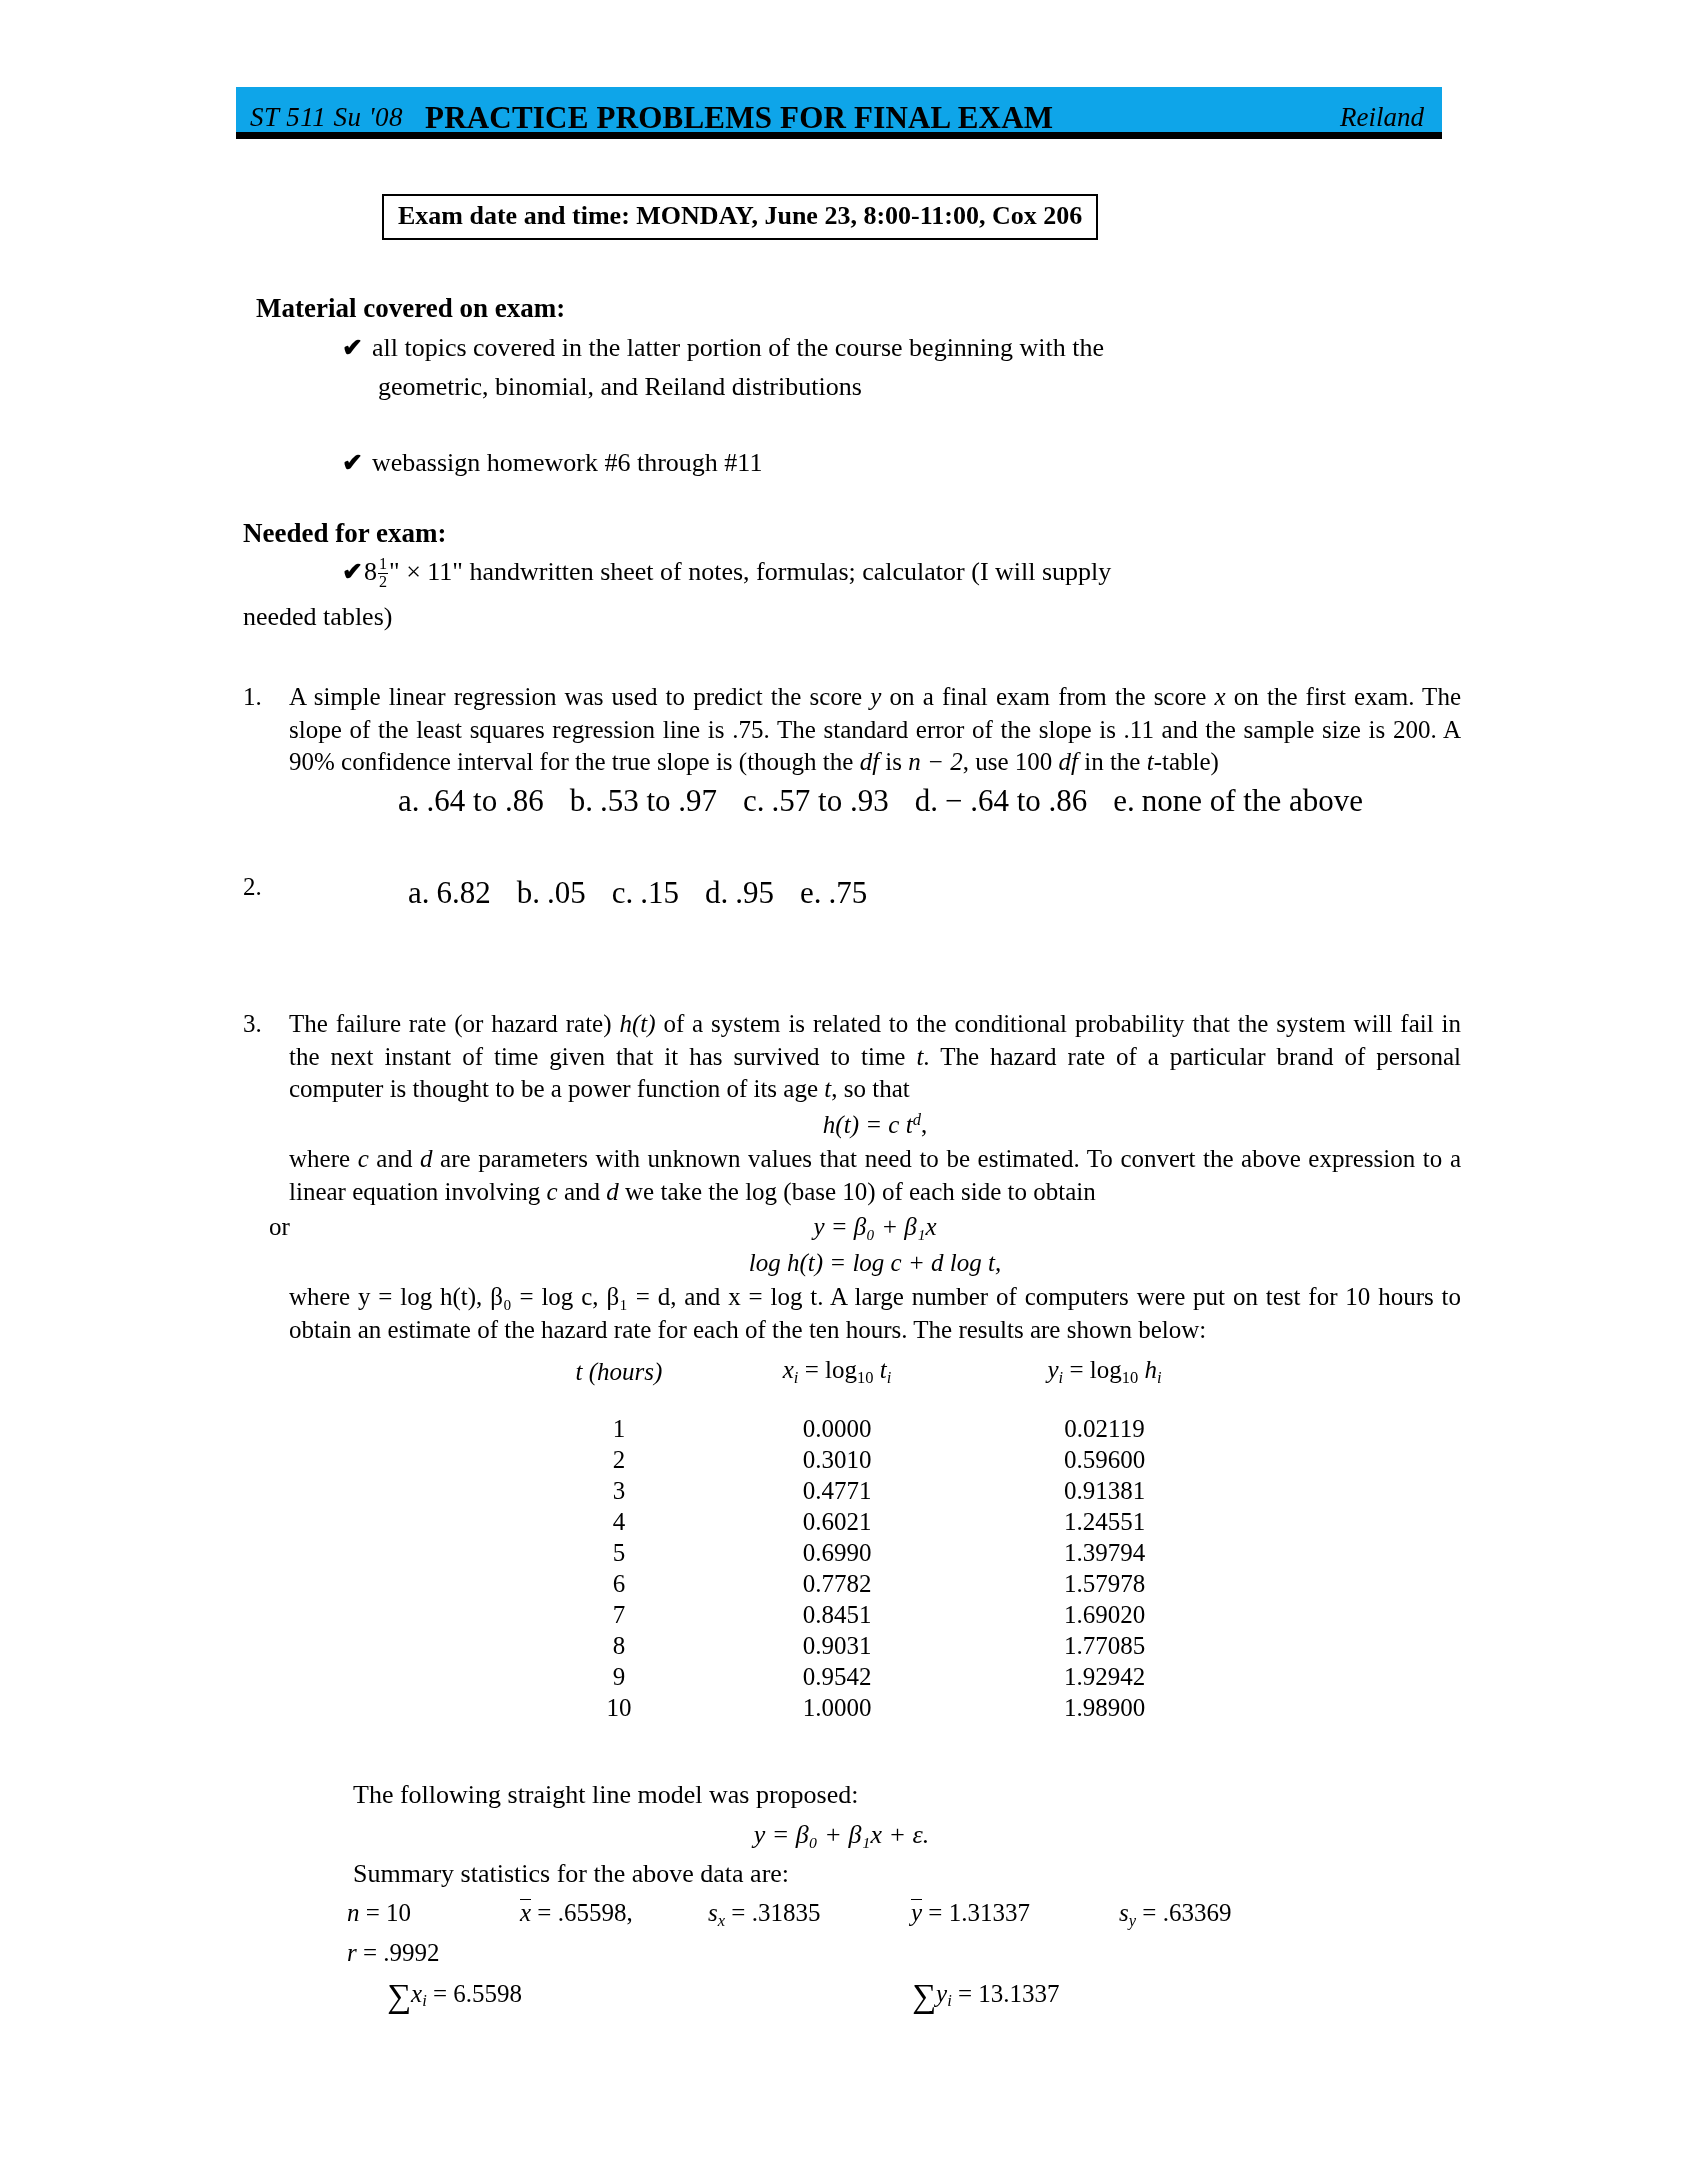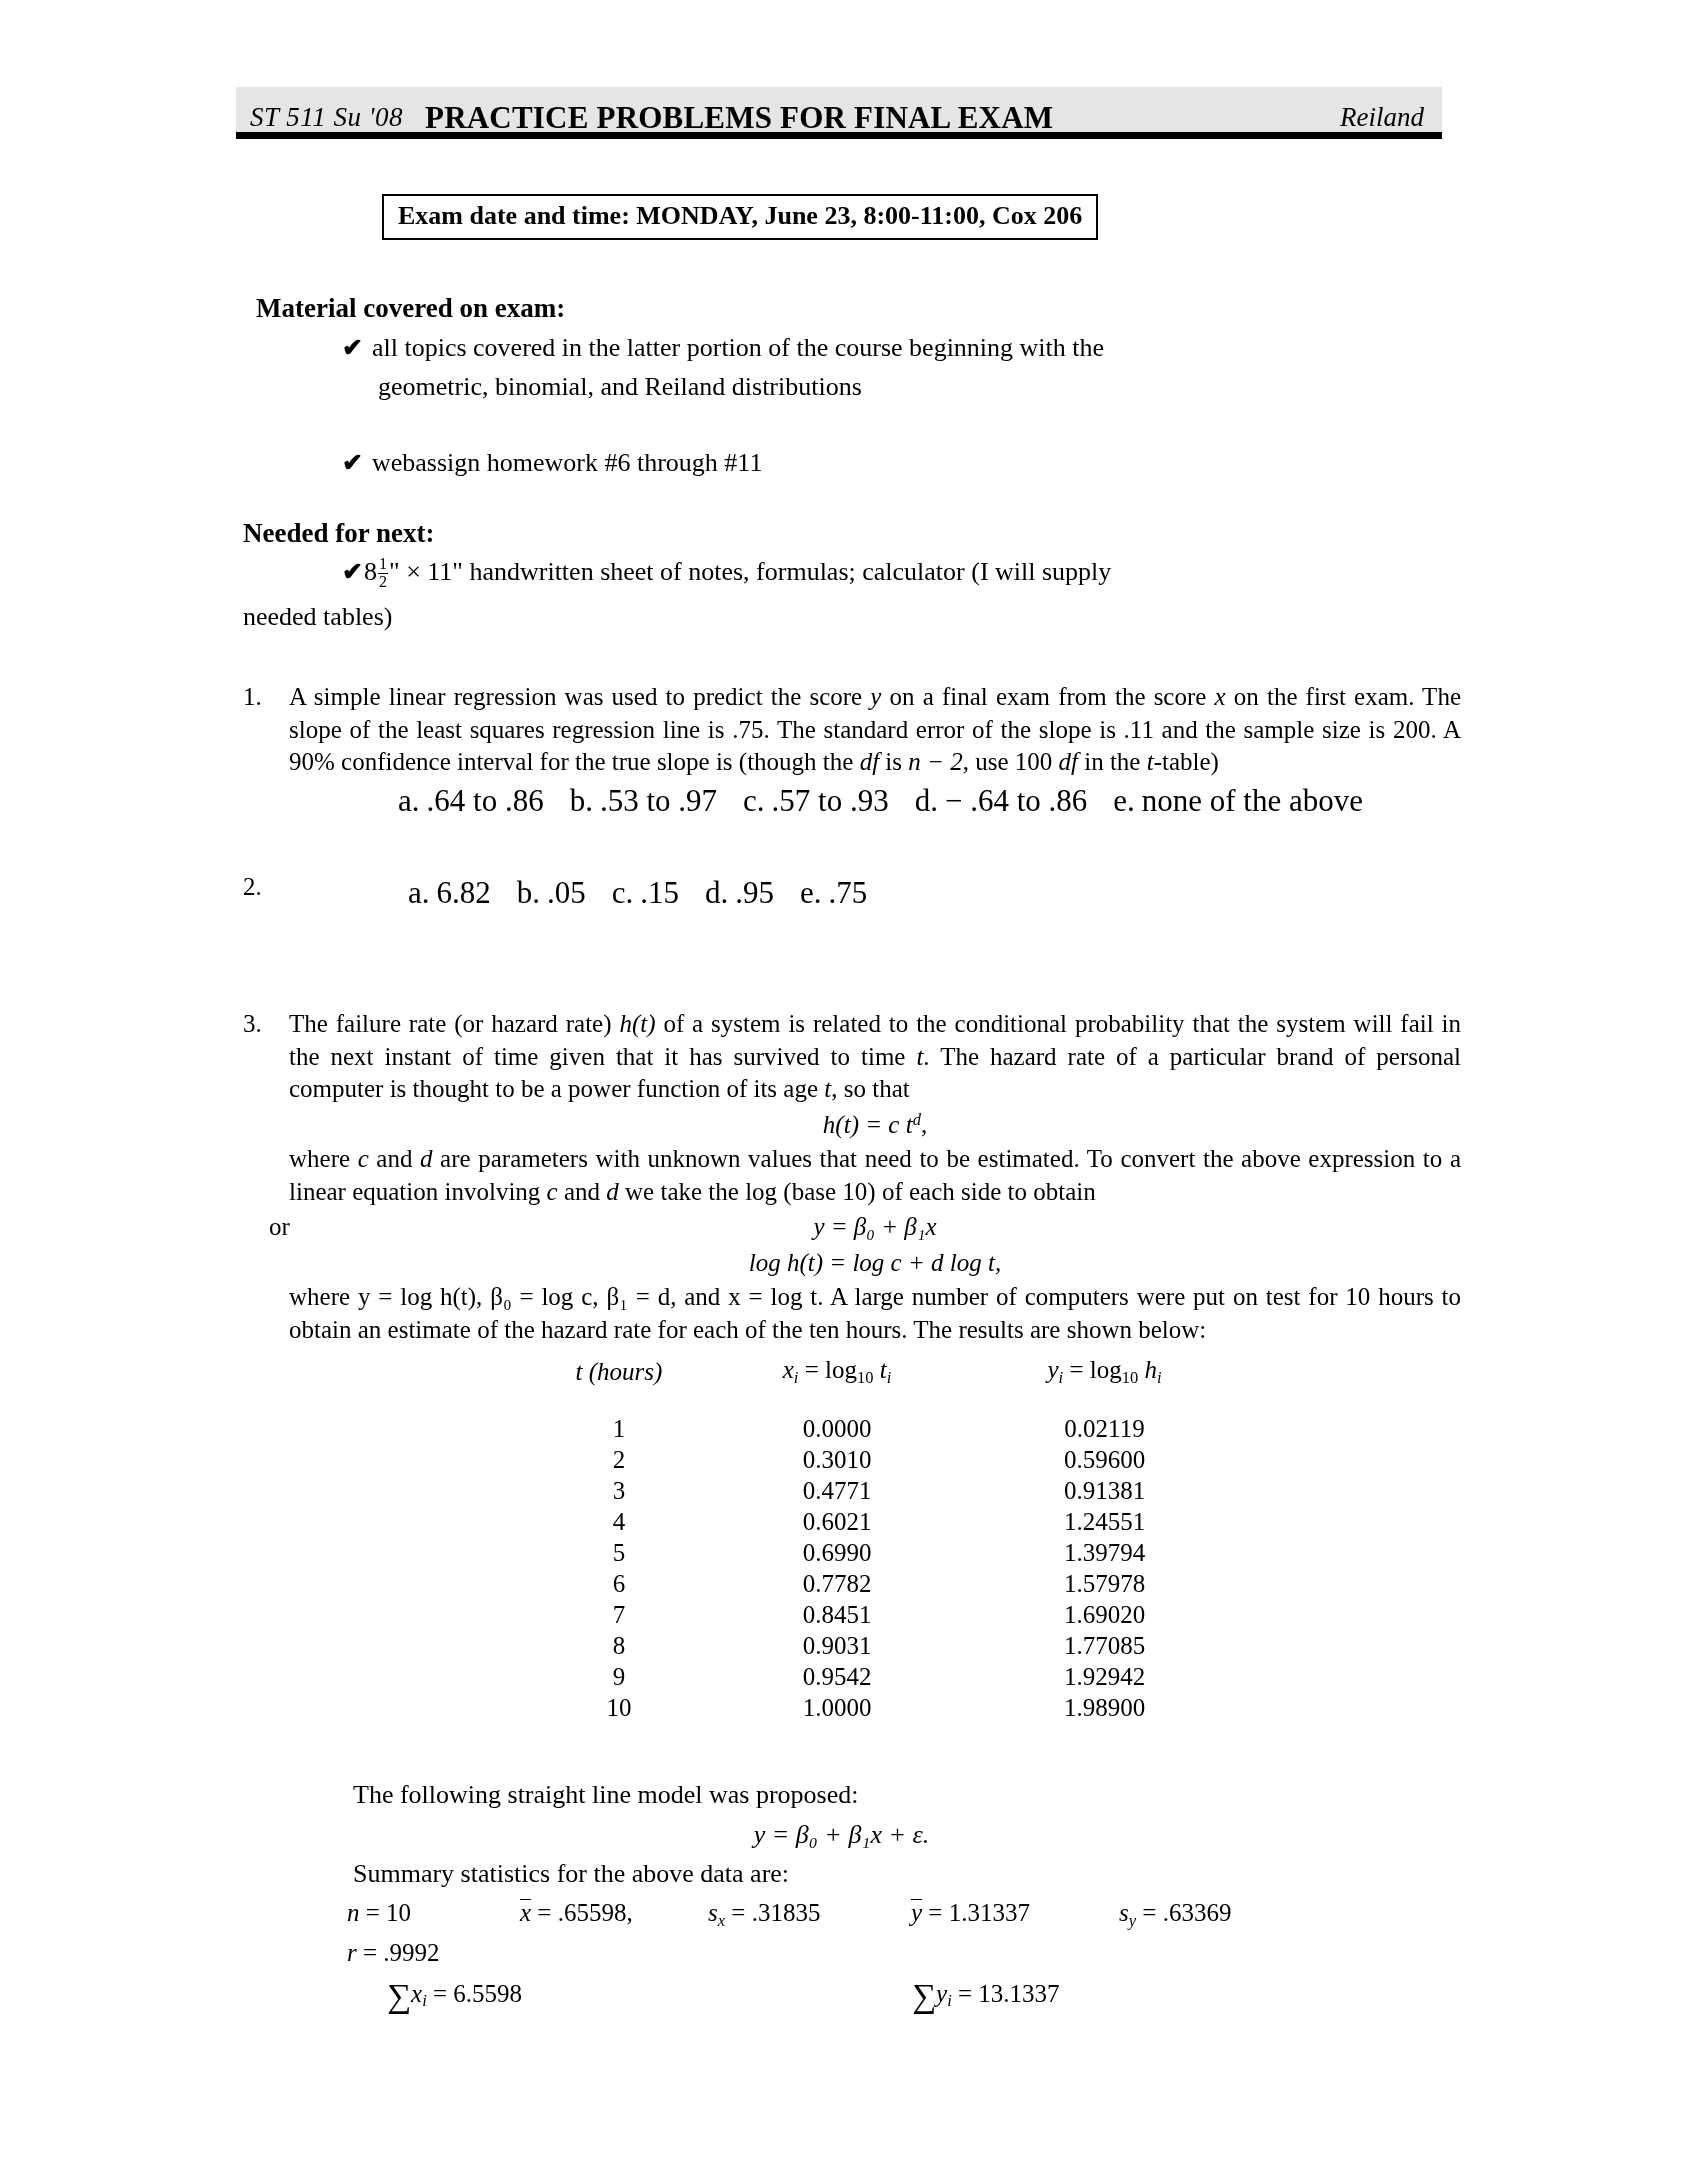--- a/index.html
+++ b/index.html
@@ -24,21 +24,21 @@
   }
 
   
   .banner-wrap {
     position: absolute;
     left: 236px;
     top: 87px;
     width: 1206px;
   }
   .banner {
-    background: #e5e5e5;
+    background: #0ea5e9;
     height: 45px;
     display: flex;
     align-items: center;
     padding: 16px 10px 0 14px;
     box-sizing: border-box;
   }
   .banner-course {
     font-style: italic;
     font-size: 27px;
     letter-spacing: 0.5px;
@@ -215,21 +215,21 @@
 
   <div class="bullet-line" style="left:342px; top:333px;">
     <span class="check">✔</span><span>all topics covered in the latter portion of the course beginning with the</span>
   </div>
   <div class="cont-line" style="left:378px; top:372px;">geometric, binomial, and Reiland distributions</div>
 
   <div class="bullet-line" style="left:342px; top:448px;">
     <span class="check">✔</span><span>webassign homework #6 through #11</span>
   </div>
 
-  <div class="sec-head" style="left:243px; top:518px;">Needed for next:</div>
+  <div class="sec-head" style="left:243px; top:518px;">Needed for exam:</div>
 
   <div class="bullet-line" style="left:342px; top:556px;">
     <span class="check" style="margin-right:1px;">✔</span><span>8</span><span class="frac"><span class="num">1</span><span class="den">2</span></span><span>" × 11" handwritten sheet of notes, formulas; calculator (I will supply</span>
   </div>
   <div class="cont-line" style="left:243px; top:602px;">needed tables)</div>
 
   <div class="prob" style="left:243px; top:681px;">
     <div class="prob-num">1.</div>
     <div class="prob-body">
       <p><span>A simple linear regression was used to predict the score </span><i>y</i><span> on a final exam from the score </span><i>x</i><span> on the first exam.  The slope of the least squares regression line is .75.  The standard error of the slope is .11 and the sample size is 200.  A 90% confidence interval for the true slope is (though the </span><i>df</i><span> is </span><i>n − 2</i><span>, use 100 </span><i>df</i><span> in the </span><i>t</i><span>-table)</span></p>

